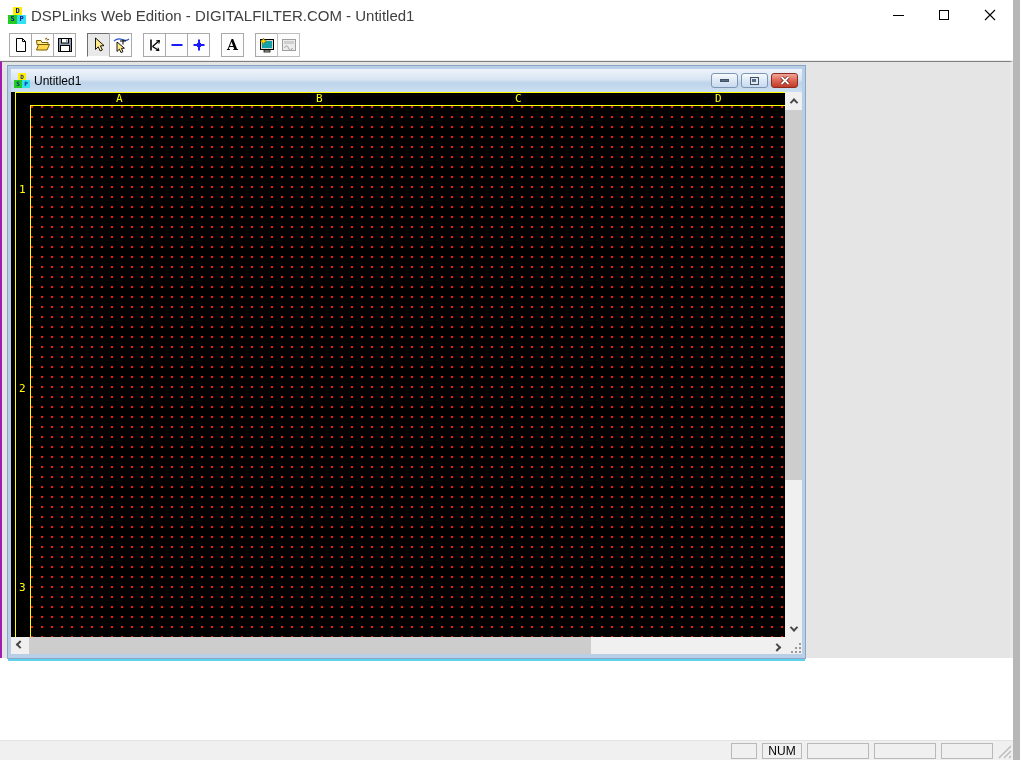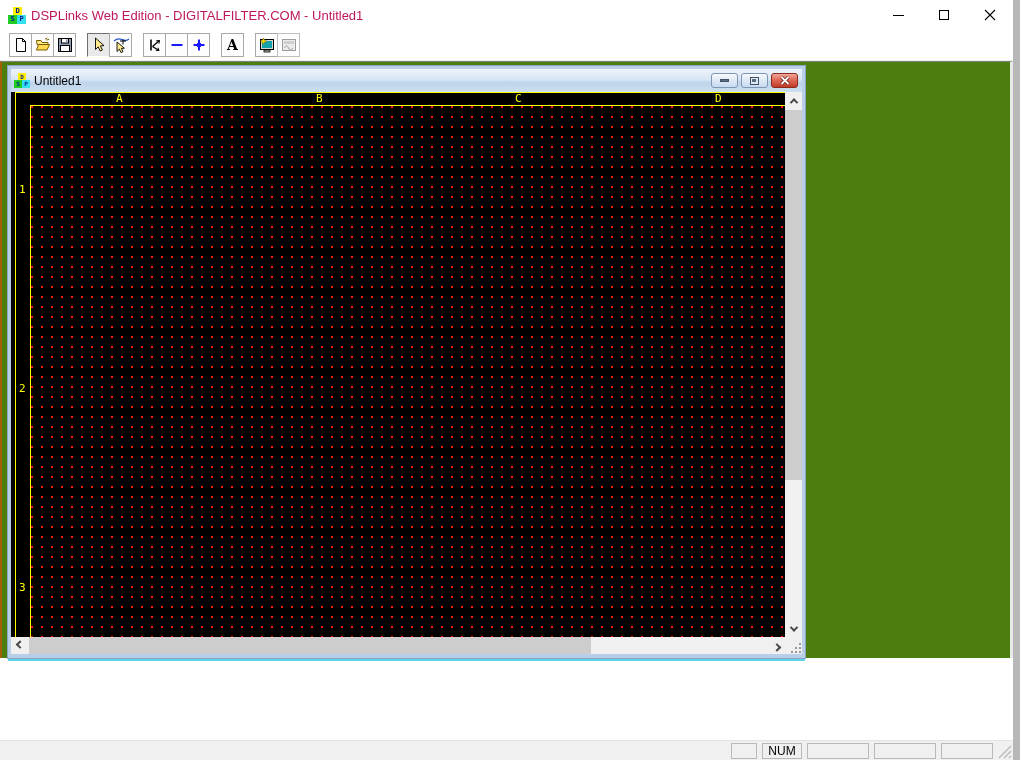--- a/index.html
+++ b/index.html
@@ -7,42 +7,42 @@
 
   .app { position:absolute; left:0; top:0; width:1013px; height:760px; background:#ffffff; }
 
   
   .titlebar { height:30px; background:#ffffff; display:flex; align-items:center; }
   .app-icon { width:17px; height:17px; margin:0 6px 0 8px; position:relative; flex:0 0 auto; }
   .app-icon span { position:absolute; width:9px; height:9px; font:bold 7px/9px "DejaVu Sans Mono",monospace; text-align:center; color:#00189a; }
   .app-icon .l-d { left:5px; top:0; background:#ffee00; }
   .app-icon .l-s { left:0; top:8px; background:#22cc22; }
   .app-icon .l-p { left:9px; top:8px; background:#33e0ee; }
-  .title-text { font-size:13px; color:#be185d; white-space:nowrap; }
+  .title-text { font-size:15px; color:#404040; white-space:nowrap; }
   .caption-buttons { margin-left:auto; display:flex; height:30px; }
   .cap-btn { width:46px; height:30px; display:flex; align-items:center; justify-content:center; }
   .glyph-min { width:11px; height:1px; background:#000; }
   .glyph-max { width:10px; height:10px; border:1px solid #000; }
 
   
   .menubar { height:23px; background:#ffffff; display:flex; align-items:center; padding-left:7px; border-bottom:1px solid #f0f0f0; }
   .menu-item { font-size:13px; color:#000; padding:2px 9px; }
 
   
   .toolbar { height:31px; background:#ffffff; display:flex; align-items:center; padding-left:9px; border-bottom:1px solid #ececec; }
   .tb-btn { width:23px; height:24px; background:#fdfdfd; border:1px solid #a9a9a9; margin-right:0px; display:flex; align-items:center; justify-content:center; }
   .tb-btn + .tb-btn { margin-left:-1px; }
   .tb-btn.pressed { background:#e9e9e9; border-color:#6f6f6f #ffffff #ffffff #6f6f6f; }
   .tb-btn.disabled { border-color:#bfbfbf; }
   .tb-gap { width:11px; height:1px; }
   .tb-btn svg { display:block; }
   .text-glyph { font:bold 14px/14px "DejaVu Serif",serif; color:#000; }
 
   
-  .mdi { position:relative; height:597px; background:#4d7c0f; border-top:1px solid #808080; border-left:2px solid #a16207; border-right:3px solid #e9e9e9; }
+  .mdi { position:relative; height:597px; background:#e5e5e5; border-top:1px solid #808080; border-left:2px solid #a21caf; border-right:3px solid #e9e9e9; }
 
   
   .child { position:absolute; left:6px; top:4px; width:797px; height:592px;
            border:3px solid #b9cfe7; border-bottom-width:4px; background:#b9cfe7;
            box-shadow:0 0 0 1px #8aa6c2, 0 3px 0 0 #5ed2ec; }
   .child-titlebar { height:23px; display:flex; align-items:center;
            background:linear-gradient(#eef4fa, #d8e5f3 45%, #bed4ea 60%, #cddff0); }
   .child-icon { width:15px; height:15px; margin:0 5px 0 3px; position:relative; flex:0 0 auto; }
   .child-icon span { position:absolute; width:8px; height:8px; font:bold 6px/8px "DejaVu Sans Mono",monospace; text-align:center; color:#00189a; }
   .child-icon .l-d { left:4px; top:0; background:#ffee00; }

